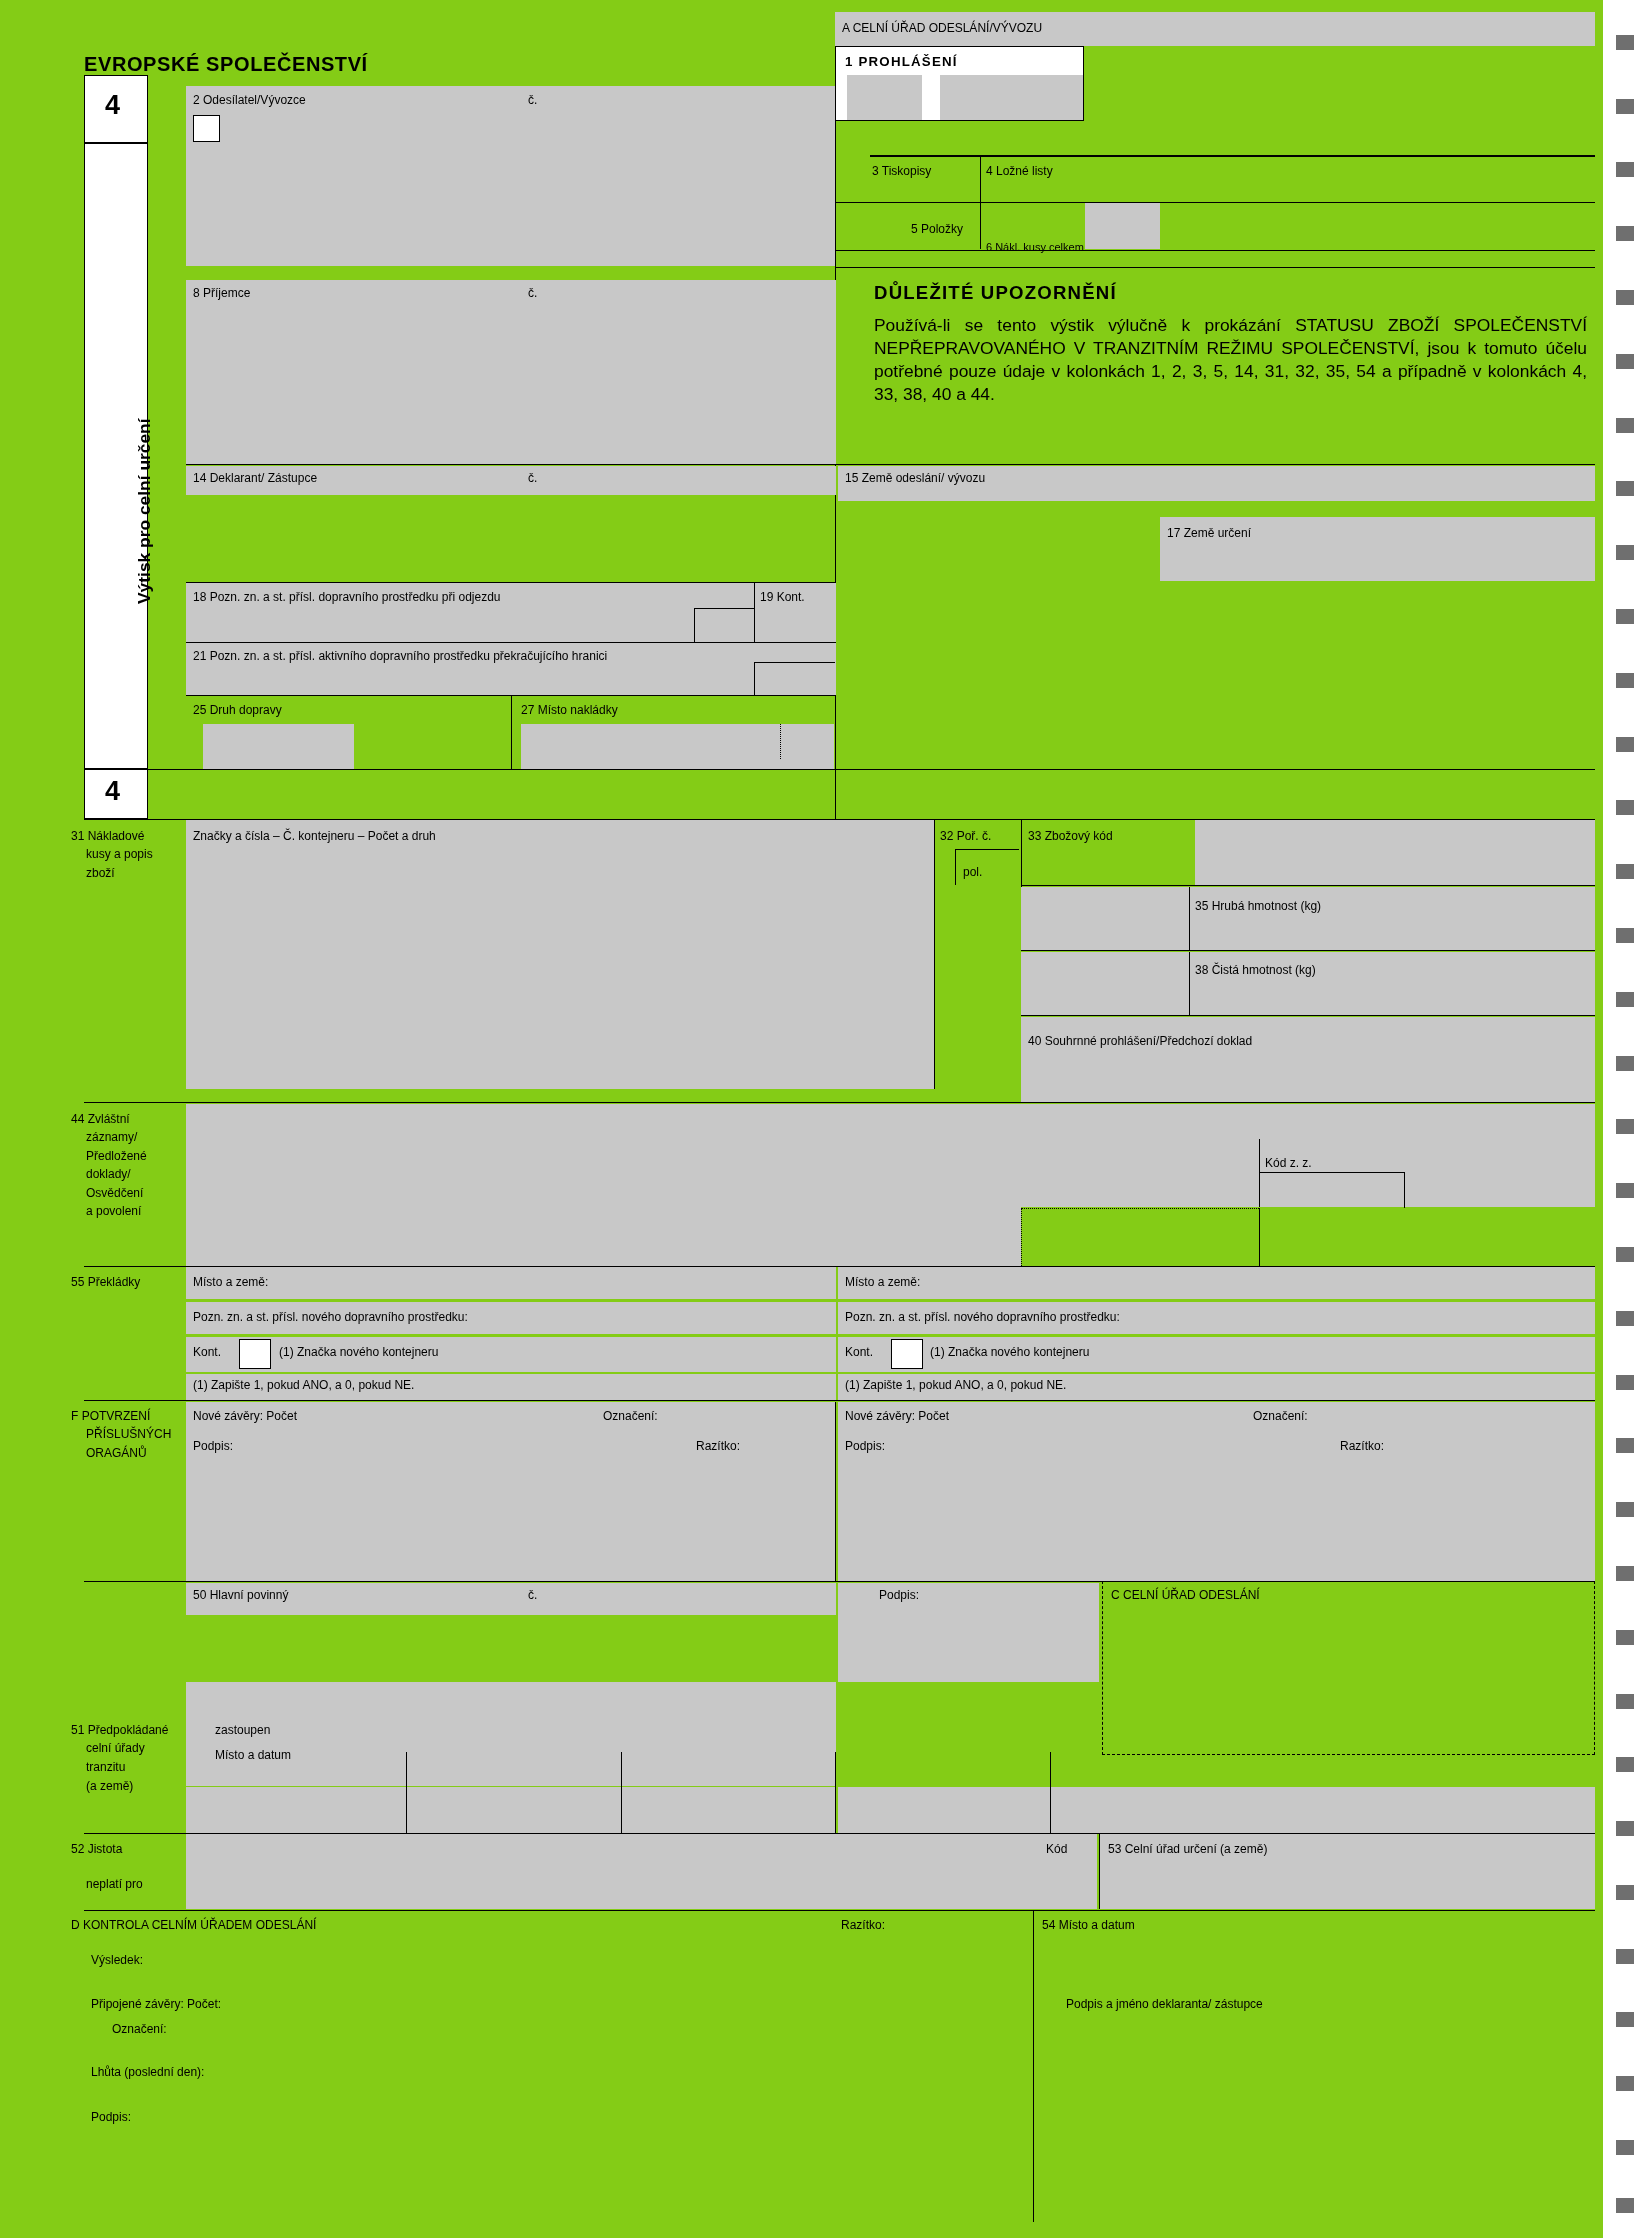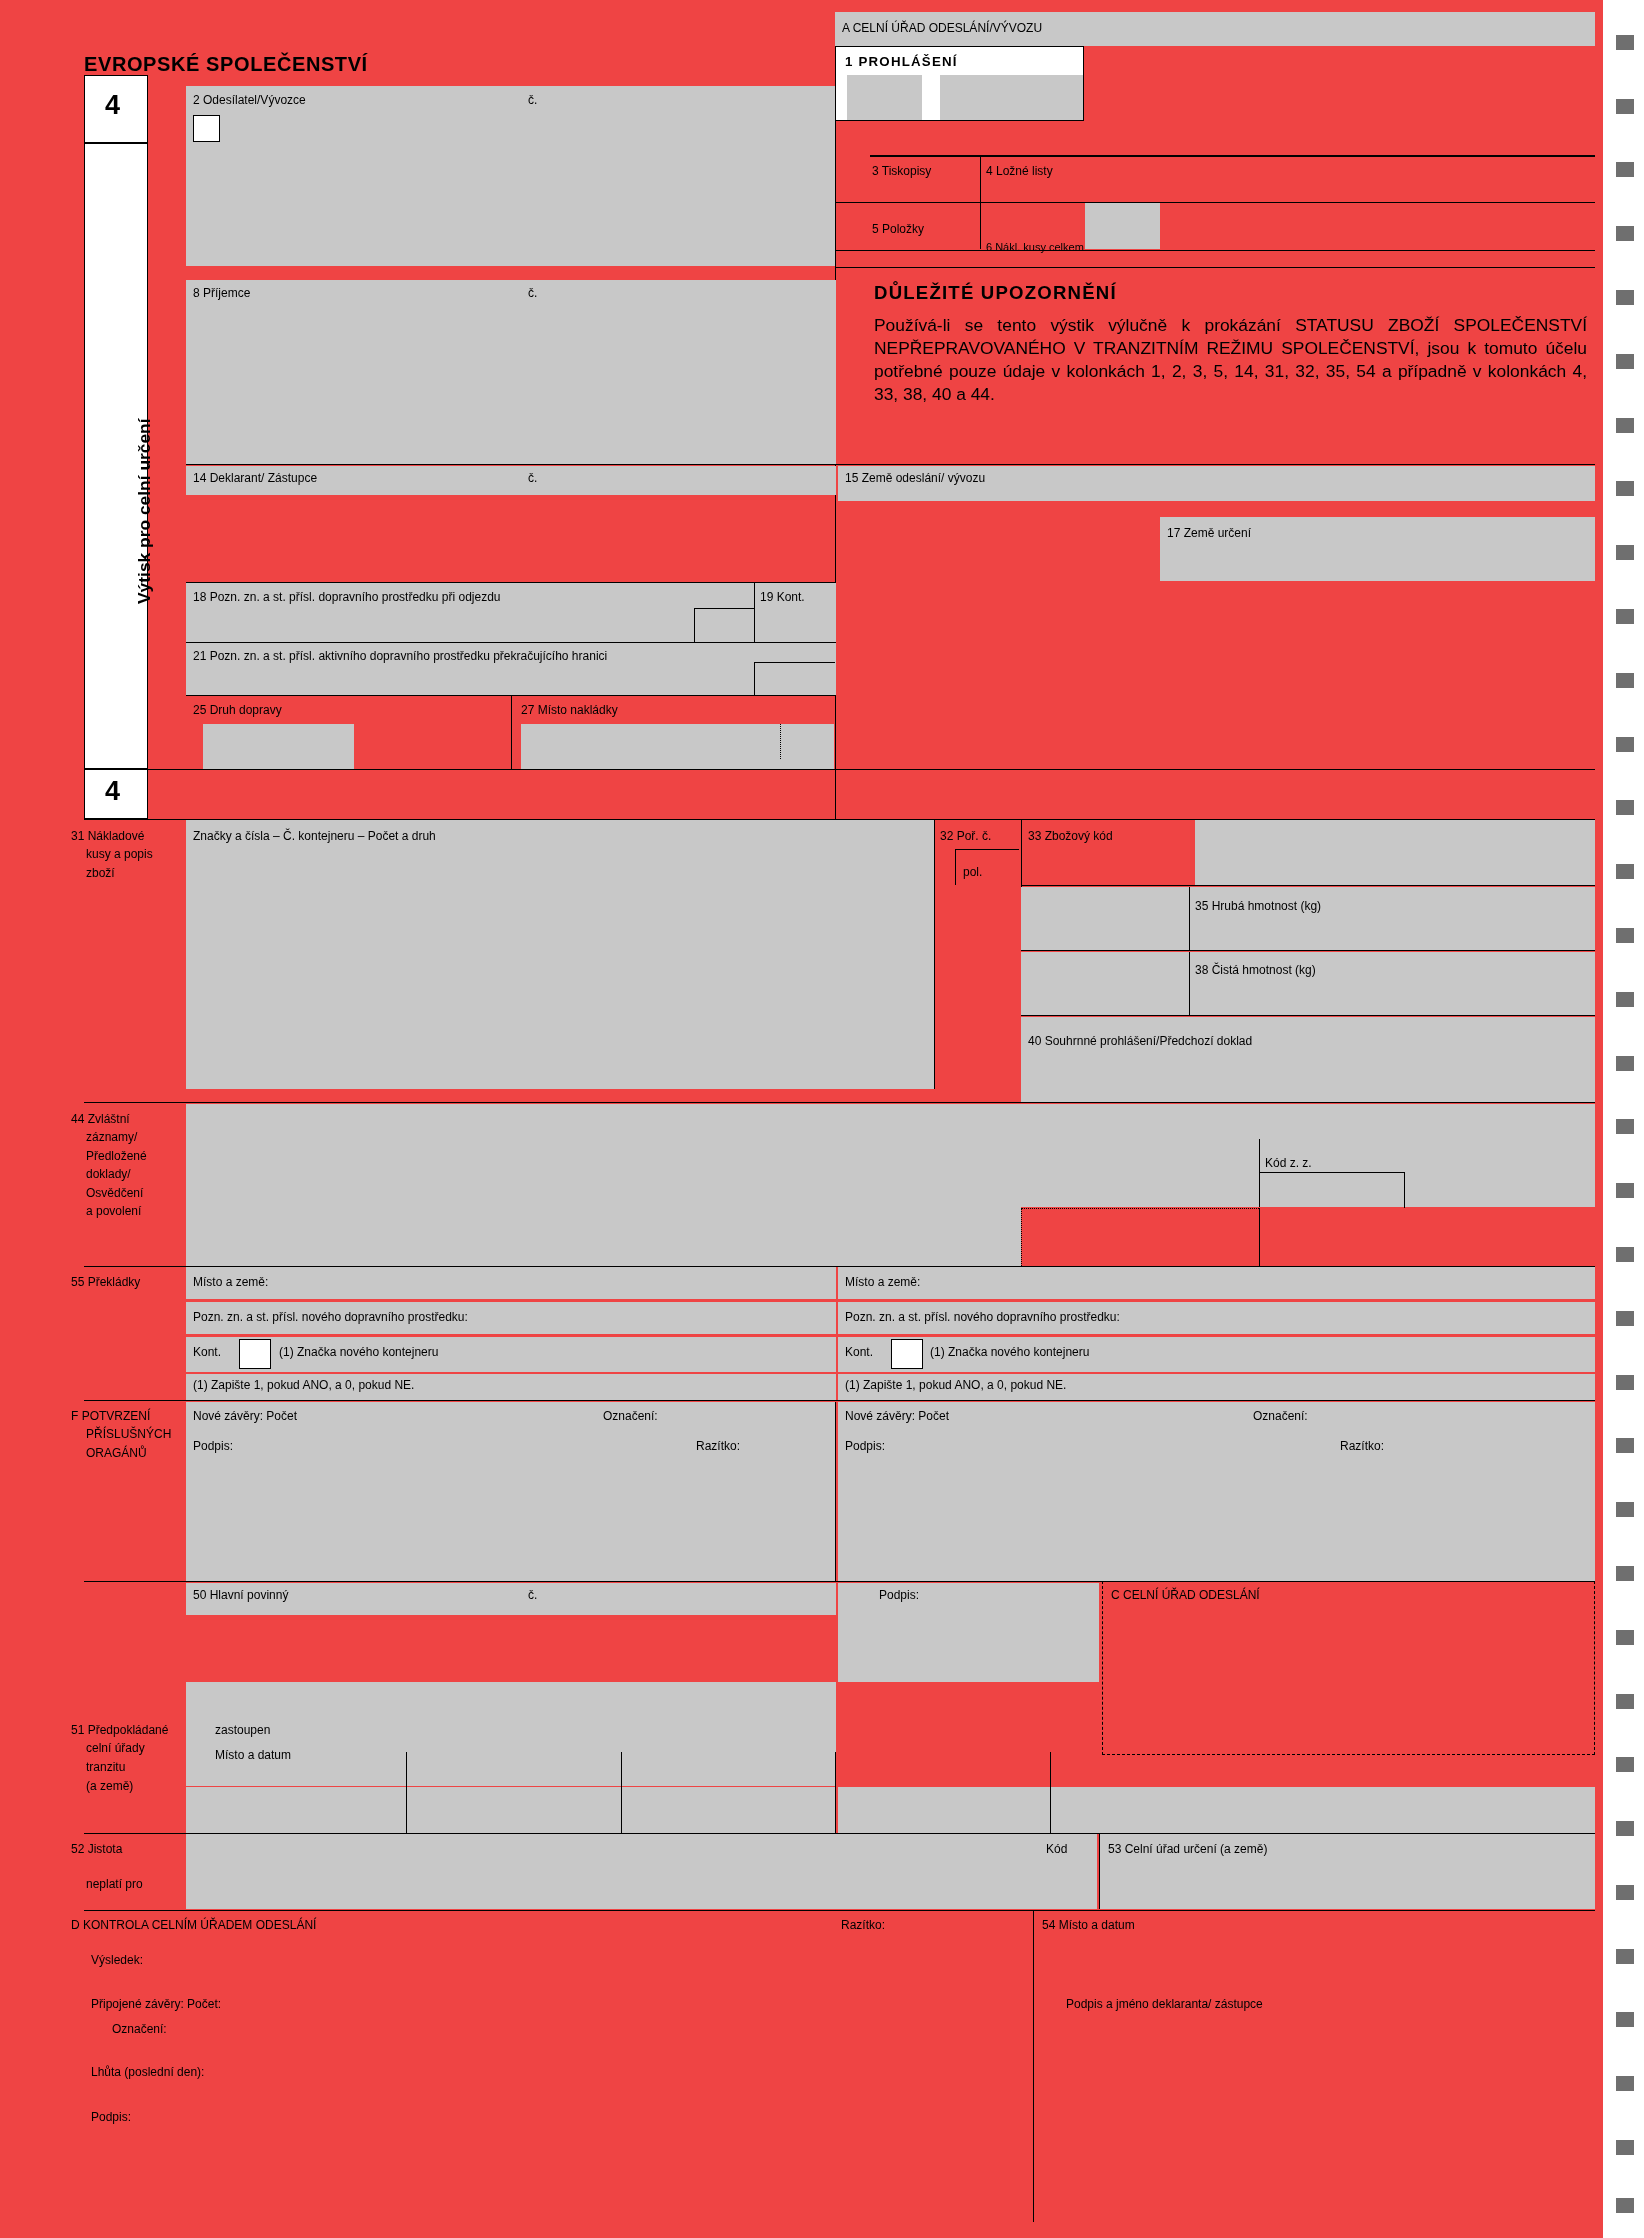--- a/index.html
+++ b/index.html
@@ -1,17 +1,17 @@
 <!DOCTYPE html>
 <html style="font-size:9.3px"><head>
 <meta charset="utf-8">
 <style>
   html,body{margin:0;padding:0;background:#fff;}
   body{font-family:"Liberation Sans",sans-serif;}
-  #page{position:relative;width:1644px;height:2239px;background:#ef4444;overflow:hidden;}
+  #page{position:relative;width:1644px;height:2239px;background:#84cc16;overflow:hidden;}
 
   
   .binding{position:absolute;right:0;top:0;width:41px;height:2239px;background:#ffffff;}
   .hole{position:absolute;right:10.4px;width:17.4px;height:15px;background:#6f6f6f;}
 
   .sheet{position:absolute;left:35px;top:11.6px;width:1560px;height:2210px;}
 
   .box{position:absolute;box-sizing:border-box;}
   .grey{background:#c8c8c8;}
   .white{background:#ffffff;}
@@ -93,21 +93,21 @@
     <div class="lbl" style="left:158px;top:81px;">2    Odesílatel/Vývozce</div>
     <div class="lbl" style="left:493px;top:81px;">č.</div>
     <div class="box bd white" style="left:158px;top:103px;width:27px;height:27px;"></div>
 
     <div class="box bt bb" style="left:835px;top:143px;width:725px;height:0px;border-top:1.2px solid #000;"></div>
     <div class="lbl" style="left:837px;top:152px;">3    Tiskopisy</div>
     <div class="lbl" style="left:951px;top:152px;">4    Ložné listy</div>
     <div class="box" style="left:945px;top:143px;width:1.2px;height:48px;background:#000;"></div>
     <div class="box" style="left:800px;top:190px;width:760px;height:1.2px;background:#000;"></div>
 
-    <div class="lbl" style="left:837px;top:210px;">5    Položky</div>
+    <div class="lbl" style="left:876px;top:210px;">5    Položky</div>
     <div class="lbl sm" style="left:951px;top:210px;margin-top:19px;">6    Nákl. kusy celkem</div>
     <div class="box" style="left:945px;top:191px;width:1.2px;height:46px;background:#000;"></div>
     <div class="box" style="left:800px;top:238px;width:760px;height:1.2px;background:#000;"></div>
     <div class="box grey" style="left:1050px;top:191px;width:75px;height:46px;"></div>
     <div class="box" style="left:800px;top:255px;width:760px;height:1.2px;background:#000;"></div>
 
     <div class="box" style="left:800px;top:34px;width:1.2px;height:775px;background:#000;"></div>
 
     <div class="box grey" style="left:151px;top:268px;width:650px;height:184px;"></div>
     <div class="lbl" style="left:158px;top:274px;">8    Příjemce</div>

